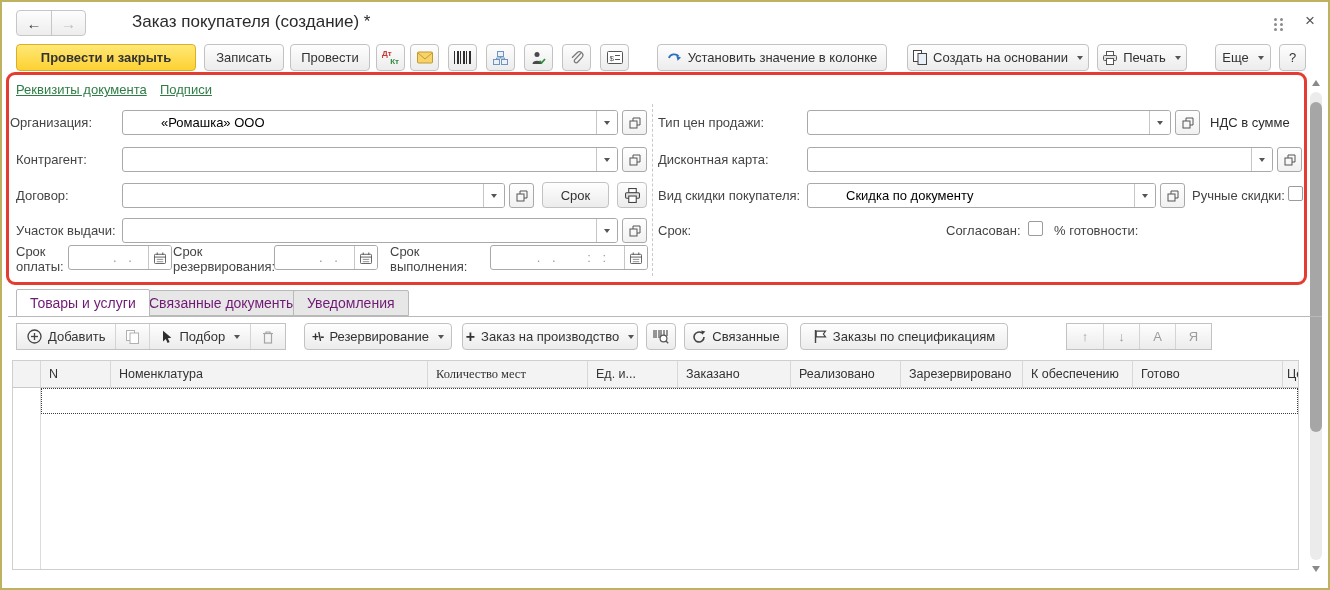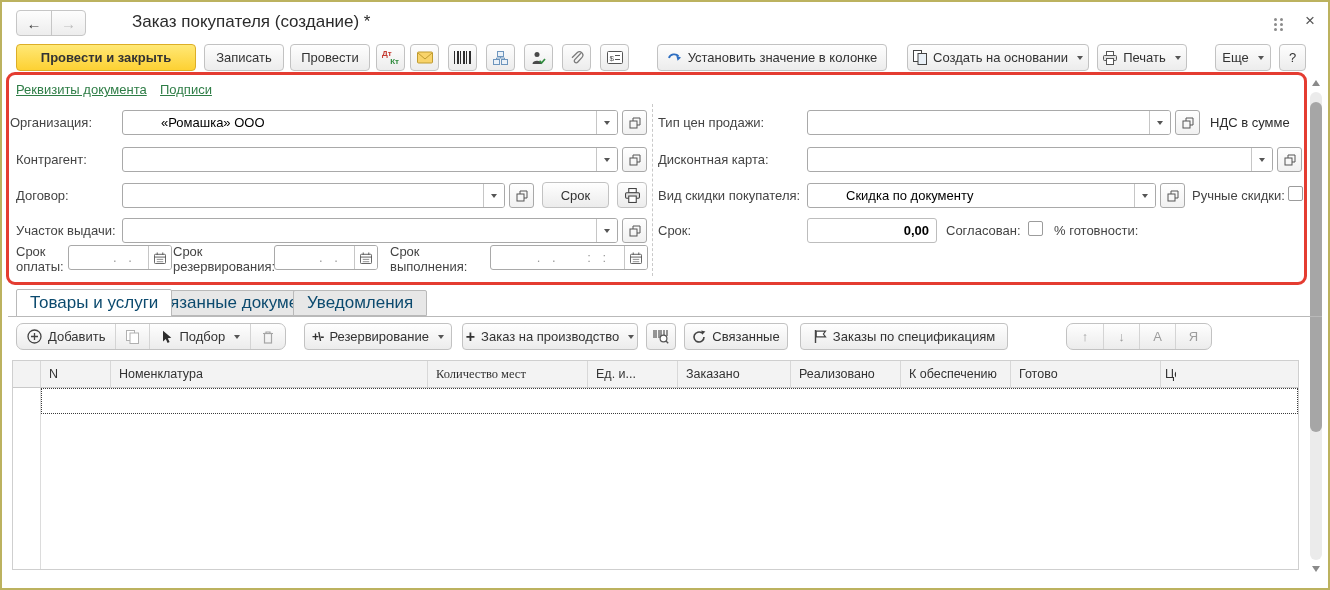--- a/index.html
+++ b/index.html
@@ -52,28 +52,28 @@
   .fopen { width:25px; margin-left:4px; border:1px solid #a9a9a9; border-radius:3px;
            background:linear-gradient(#fff,#f1f1f1); display:flex; align-items:center; justify-content:center; }
   .fcal { width:23px; border-left:1px solid #c6c6c6; display:flex; align-items:center; justify-content:center; background:#fff; }
   .dateval { flex:1; display:flex; align-items:center; justify-content:center; gap:14px;
              color:#9a9a9a; font-size:13px; letter-spacing:4px; }
   .sumbox { position:absolute; height:25px; border:1px solid #bdbdbd; border-radius:3px; background:#fff;
             display:flex; align-items:center; justify-content:flex-end; padding:0 7px; font-weight:bold; color:#000; }
   .chk { position:absolute; width:15px; height:15px; border:1px solid #9c9c9c; border-radius:2px; background:#fff; }
 
   
-  .tab { position:absolute; display:flex; align-items:center; padding:0 13px; font-size:17px; color:#0c4a6e;
+  .tab { position:absolute; display:flex; align-items:center; padding:0 13px; font-size:14px; color:#701a75;
          background:#e7e7e7; border:1px solid #b9b9b9; border-radius:2px 2px 0 0; }
   .tab.active { background:#fff; z-index:3; }
   .tabline { position:absolute; left:6px; right:6px; top:314px; border-top:1px solid #b9b9b9; z-index:1; }
 
   
   .btn-group { position:absolute; top:321px; display:flex; align-items:stretch; border:1px solid #c2c2c2;
-               border-radius:7px; background:linear-gradient(#fefefe,#ececec); overflow:hidden; height:27px; }
+               border-radius:0; background:linear-gradient(#fefefe,#ececec); overflow:hidden; height:27px; }
   .gbtn { display:flex; align-items:center; gap:6px; padding:0 10px; font-size:13px; color:#333; }
   .gbtn + .gbtn { border-left:1px solid #d4d4d4; }
   .tbtn { top:321px; }
   .disabled-txt { color:#9c9c9c; }
   .pm-icon { font-weight:bold; font-size:12px; color:#333; letter-spacing:-1px; }
   .plus-icon { font-weight:bold; font-size:16px; color:#333; line-height:1; }
 
   
   .tbl { position:absolute; left:10px; top:358px; width:1287px; height:210px; background:#fff;
          border:1px solid #cfcfcf; }
@@ -394,21 +394,20 @@
         <svg width="12" height="12" viewBox="0 0 12 12">
           <rect x="1" y="4" width="7" height="7" fill="none" stroke="#555"></rect>
           <path d="M4 4 V1 H11 V8 H8" fill="none" stroke="#555"></path>
         </svg>
       </span>
   </div>
   <div class="lbl" style="left:1190px;top:186px;">Ручные скидки:</div>
   <div class="chk" style="left:1286px;top:184px;"></div>
 
   <div class="lbl" style="left:656px;top:221px;">Срок:</div>
-  <div class="sumbox" style="left:805px;top:216px;width:130px;">0,00</div>
   <div class="lbl" style="left:944px;top:221px;">Согласован:</div>
   <div class="chk" style="left:1026px;top:219px;"></div>
   <div class="lbl" style="left:1052px;top:221px;">% готовности:</div>
 
   <div class="annotation"></div>
 
   <div class="tabline"></div>
   <div class="tab active" style="left:14px;top:287px;height:28px;">
     <span>Товары и услуги</span>
   </div>
@@ -523,20 +522,21 @@
 
   <div class="tbl">
     <div class="thead">
       <div class="th" style="width:28px;"></div>
       <div class="th" style="width:70px;">N</div>
       <div class="th" style="width:317px;">Номенклатура</div>
       <div class="th" style="width:160px;font-family:Liberation Serif, serif;">Количество мест</div>
       <div class="th" style="width:90px;">Ед. и...</div>
       <div class="th" style="width:113px;">Заказано</div>
       <div class="th" style="width:110px;">Реализовано</div>
+      <div class="th" style="width:122px;">Зарезервировано</div>
       <div class="th" style="width:110px;">К обеспечению</div>
       <div class="th" style="width:150px;">Готово</div>
       <div class="th" style="width:15px;border-right:none;padding-left:4px;">Це</div>
     </div>
     <div class="marker"></div>
     <div class="currow"></div>
   </div>
 
   <div class="vscroll">
     <span class="sarr up"></span>

